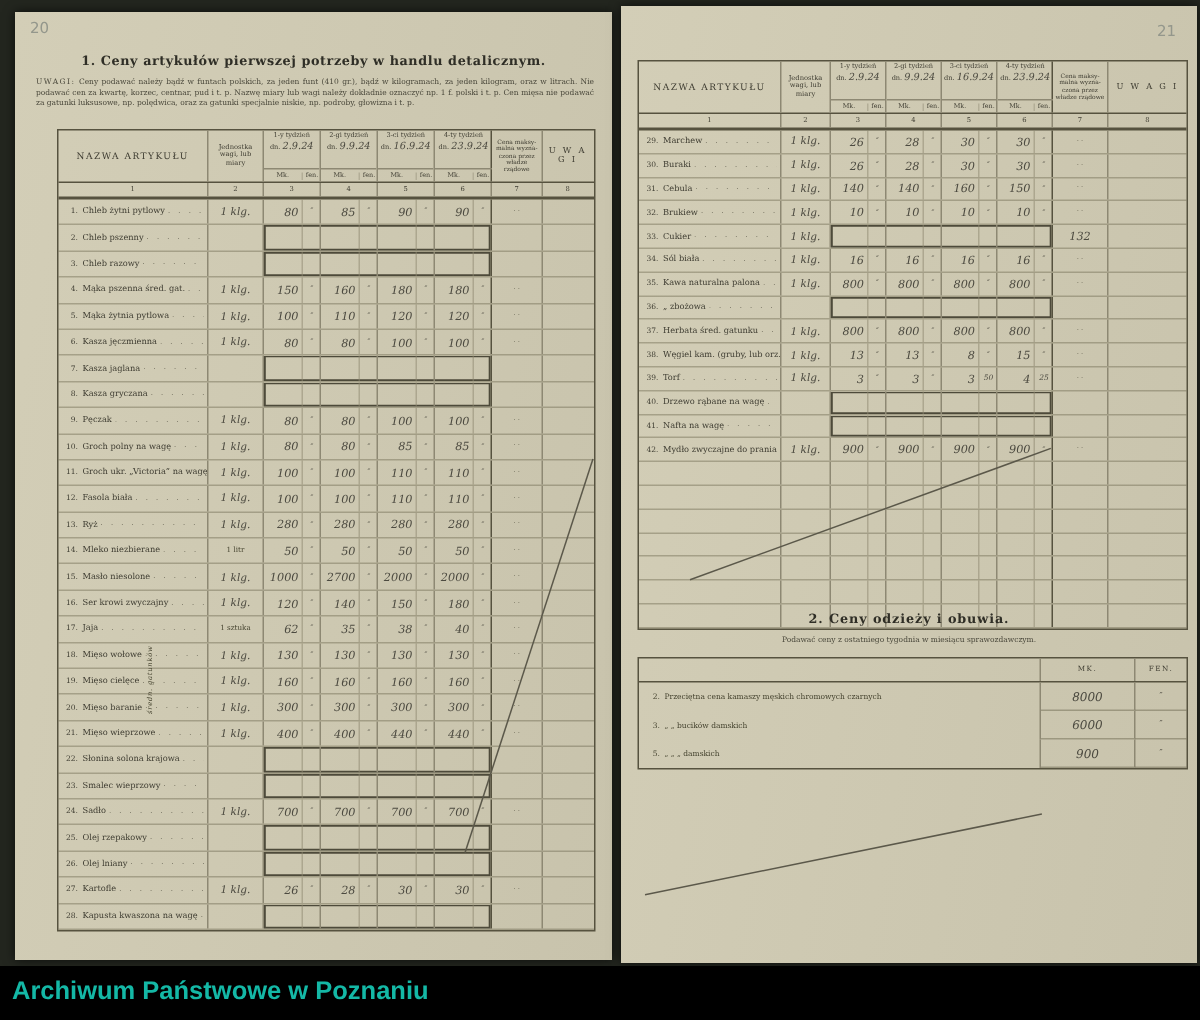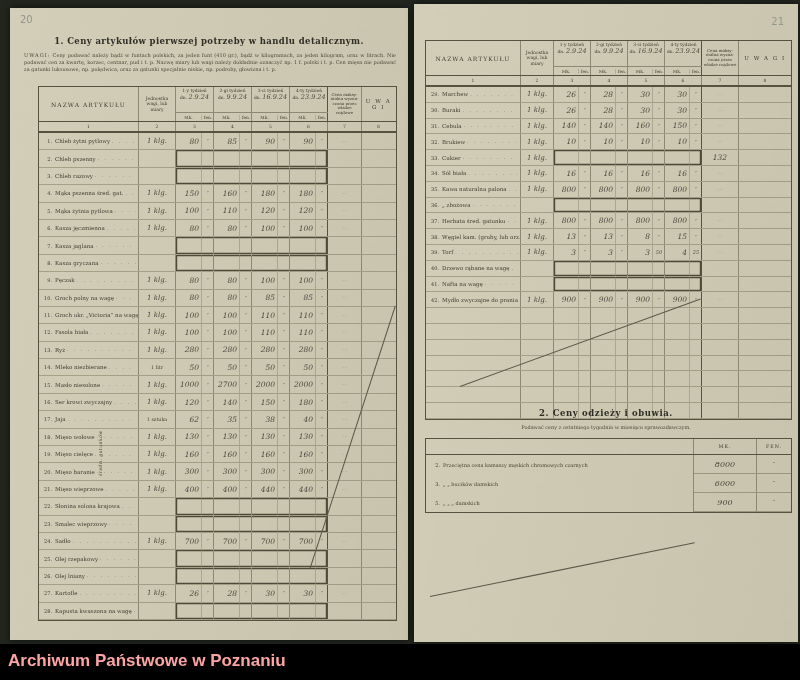--- a/index.html
+++ b/index.html
@@ -87,21 +87,21 @@
   .s2row{height:19px;}
   .s2c{display:flex;align-items:center;border-right:1px solid #8d8873;overflow:hidden;}
   .s2c:last-child{border-right:none;}
   .s2desc{font-size:5px;padding-left:4px;color:#45432f;}
   .s2no{width:10px;flex:none;text-align:right;margin-right:3px;}
   .s2txt{white-space:nowrap;overflow:hidden;}
   .s2mk{justify-content:center;font-size:8px;border-bottom:1px solid rgba(100,95,70,.45);}
   .s2fen{justify-content:center;font-size:5.5px;border-bottom:1px solid rgba(100,95,70,.45);}
   
   .footer{position:absolute;left:0;right:0;bottom:0;height:36px;background:#000;}
-  .footer span{position:absolute;left:8px;top:0;line-height:34px;color:#fca5a5;font-weight:bold;
+  .footer span{position:absolute;left:8px;top:0;line-height:34px;color:#14b8a6;font-weight:bold;
                font-size:17px;font-family:"Liberation Sans","DejaVu Sans",sans-serif;}
 </style>
 </head>
 <body>
 
 <div class="stage">
 
   <div class="page page-left">
     <div class="pageno pn-l">20</div>
     <div class="s1title">1.  Ceny artykułów pierwszej potrzeby w handlu detalicznym.</div>

